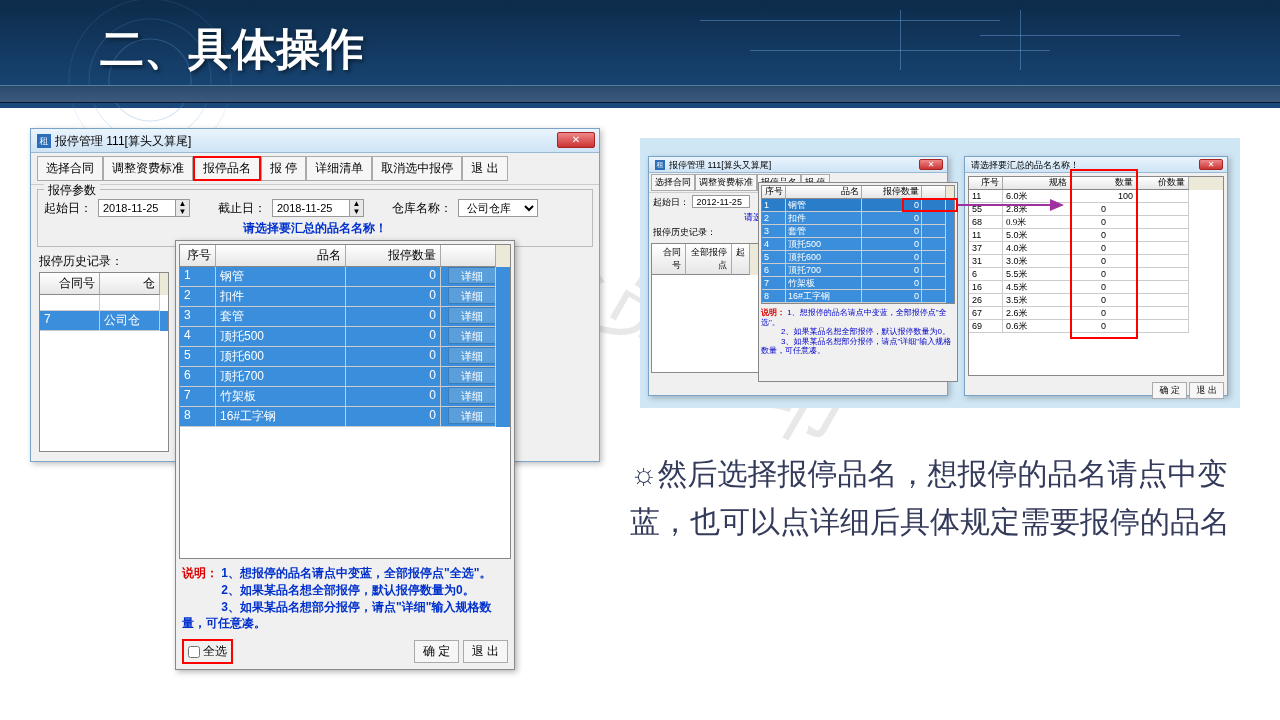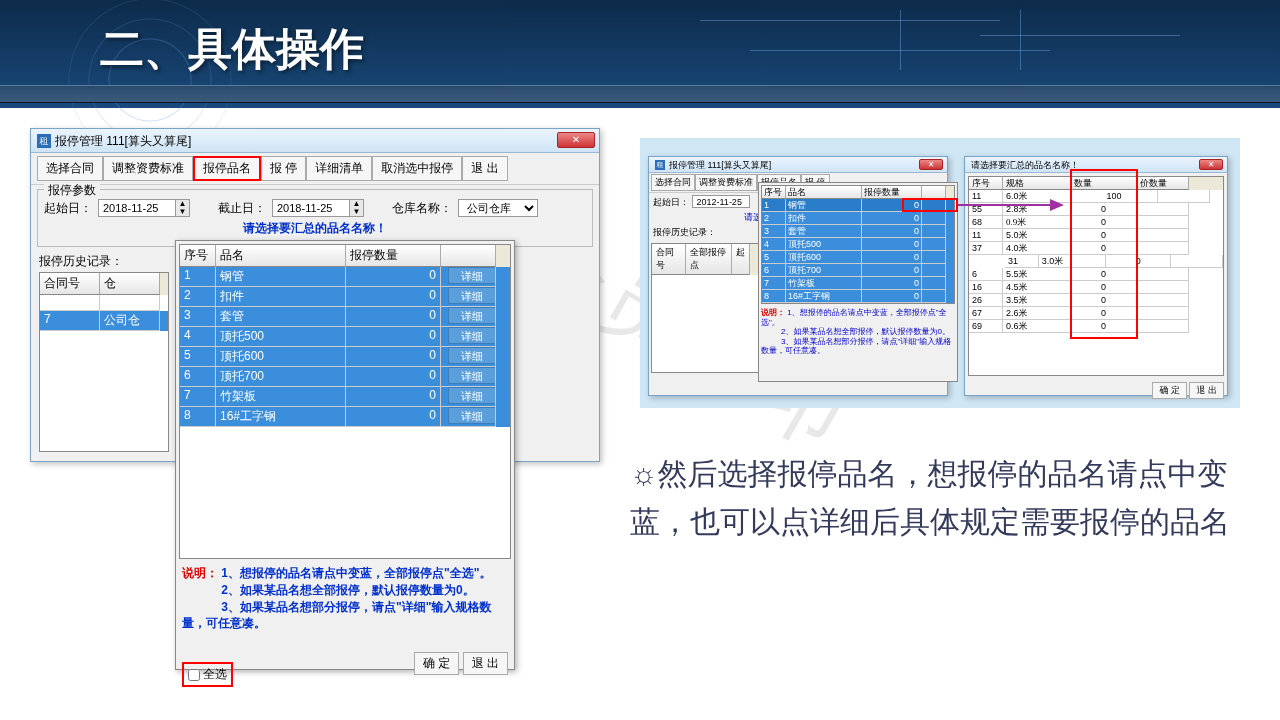--- a/index.html
+++ b/index.html
@@ -101,21 +101,21 @@
   .red-box { border:2px solid #f00; }
 
   .grid {
     border:1px solid #888; background:#fff; font-size:12px;
   }
   .grid-head {
     display:flex; background:#ece9d8;
   }
   .grid-head div {
     border-right:1px solid #aaa; border-bottom:1px solid #888;
-    padding:2px 4px; text-align:left; background:linear-gradient(180deg,#fff,#e6e6e6);
+    padding:2px 4px; text-align:right; background:linear-gradient(180deg,#fff,#e6e6e6);font-family:Liberation Mono, monospace;
   }
   .grid-row { display:flex; }
   .grid-row div {
     border-right:1px solid #ccc; border-bottom:1px solid #ccc;
     padding:1px 4px; overflow:hidden; white-space:nowrap;
   }
   .grid-row.sel { background:#3a8edb; color:#fff; }
   .grid-empty { flex:1; background:#fff; min-height:120px;}
   .detail-btn {
     background:#5a9edb; color:#fff; border:1px solid #3a7db8;
@@ -128,21 +128,21 @@
     position:absolute; top:240px; left:175px;
     width:340px; height:430px;
     background:#f0f0f0; border:1px solid #888;
     box-shadow:2px 2px 6px rgba(0,0,0,0.3);
     z-index:20; font-size:12px;
   }
   #popup1 .grid { margin:3px; height:315px; display:flex; flex-direction:column;}
   #popup1 .grid-body { flex:1; overflow:hidden; }
   #popup1 .notes { padding:3px 6px; font-size:12px; line-height:1.4;}
   #popup1 .bottom { padding:4px 6px; display:flex; align-items:center; justify-content:space-between;}
-  #popup1 .chk { display:flex; align-items:center; gap:3px; padding:2px 4px;margin-top:23px;}
+  #popup1 .chk { display:flex; align-items:center; gap:3px; padding:2px 4px;}
   #popup1 .chk input { width:12px; height:12px; }
   #popup1 .detcol { width:55px; padding:0; position:relative; }
   #popup1 .detcol .detail-btn { width:48px; position:absolute; right:-1px; top:0; height:17px;}
 
   
   #sshot2 {
     position:absolute; top: 138px; left: 640px; width: 600px; height: 270px;
     background:#cfe6f5; z-index:5;
   }
   #sshot2 .win { position:absolute; font-size:9px; }
@@ -435,21 +435,21 @@
       <div class="grid-head">
         <div style="width:34px;">序号</div>
         <div style="width:68px;">规格</div>
         <div style="width:66px;">数量</div>
         <div style="width:52px;">价数量</div>
       </div>
       <div id="p3rows">
           <div class="grid-row">
             <div style="width:34px;">11</div>
             <div style="width:68px;">6.0米</div>
-            <div style="width:87px;text-align:center;">100</div>
+            <div style="width:66px;text-align:right;">100</div>
             <div style="width:52px;"></div>
           </div>
           <div class="grid-row">
             <div style="width:34px;">55</div>
             <div style="width:68px;">2.8米</div>
             <div style="width:66px;text-align:center;">0</div>
             <div style="width:52px;"></div>
           </div>
           <div class="grid-row">
             <div style="width:34px;">68</div>
@@ -463,21 +463,21 @@
             <div style="width:66px;text-align:center;">0</div>
             <div style="width:52px;"></div>
           </div>
           <div class="grid-row">
             <div style="width:34px;">37</div>
             <div style="width:68px;">4.0米</div>
             <div style="width:66px;text-align:center;">0</div>
             <div style="width:52px;"></div>
           </div>
           <div class="grid-row">
-            <div style="width:34px;margin-left:36px;">31</div>
+            <div style="width:34px;">31</div>
             <div style="width:68px;">3.0米</div>
             <div style="width:66px;text-align:center;">0</div>
             <div style="width:52px;"></div>
           </div>
           <div class="grid-row">
             <div style="width:34px;">6</div>
             <div style="width:68px;">5.5米</div>
             <div style="width:66px;text-align:center;">0</div>
             <div style="width:52px;"></div>
           </div>

